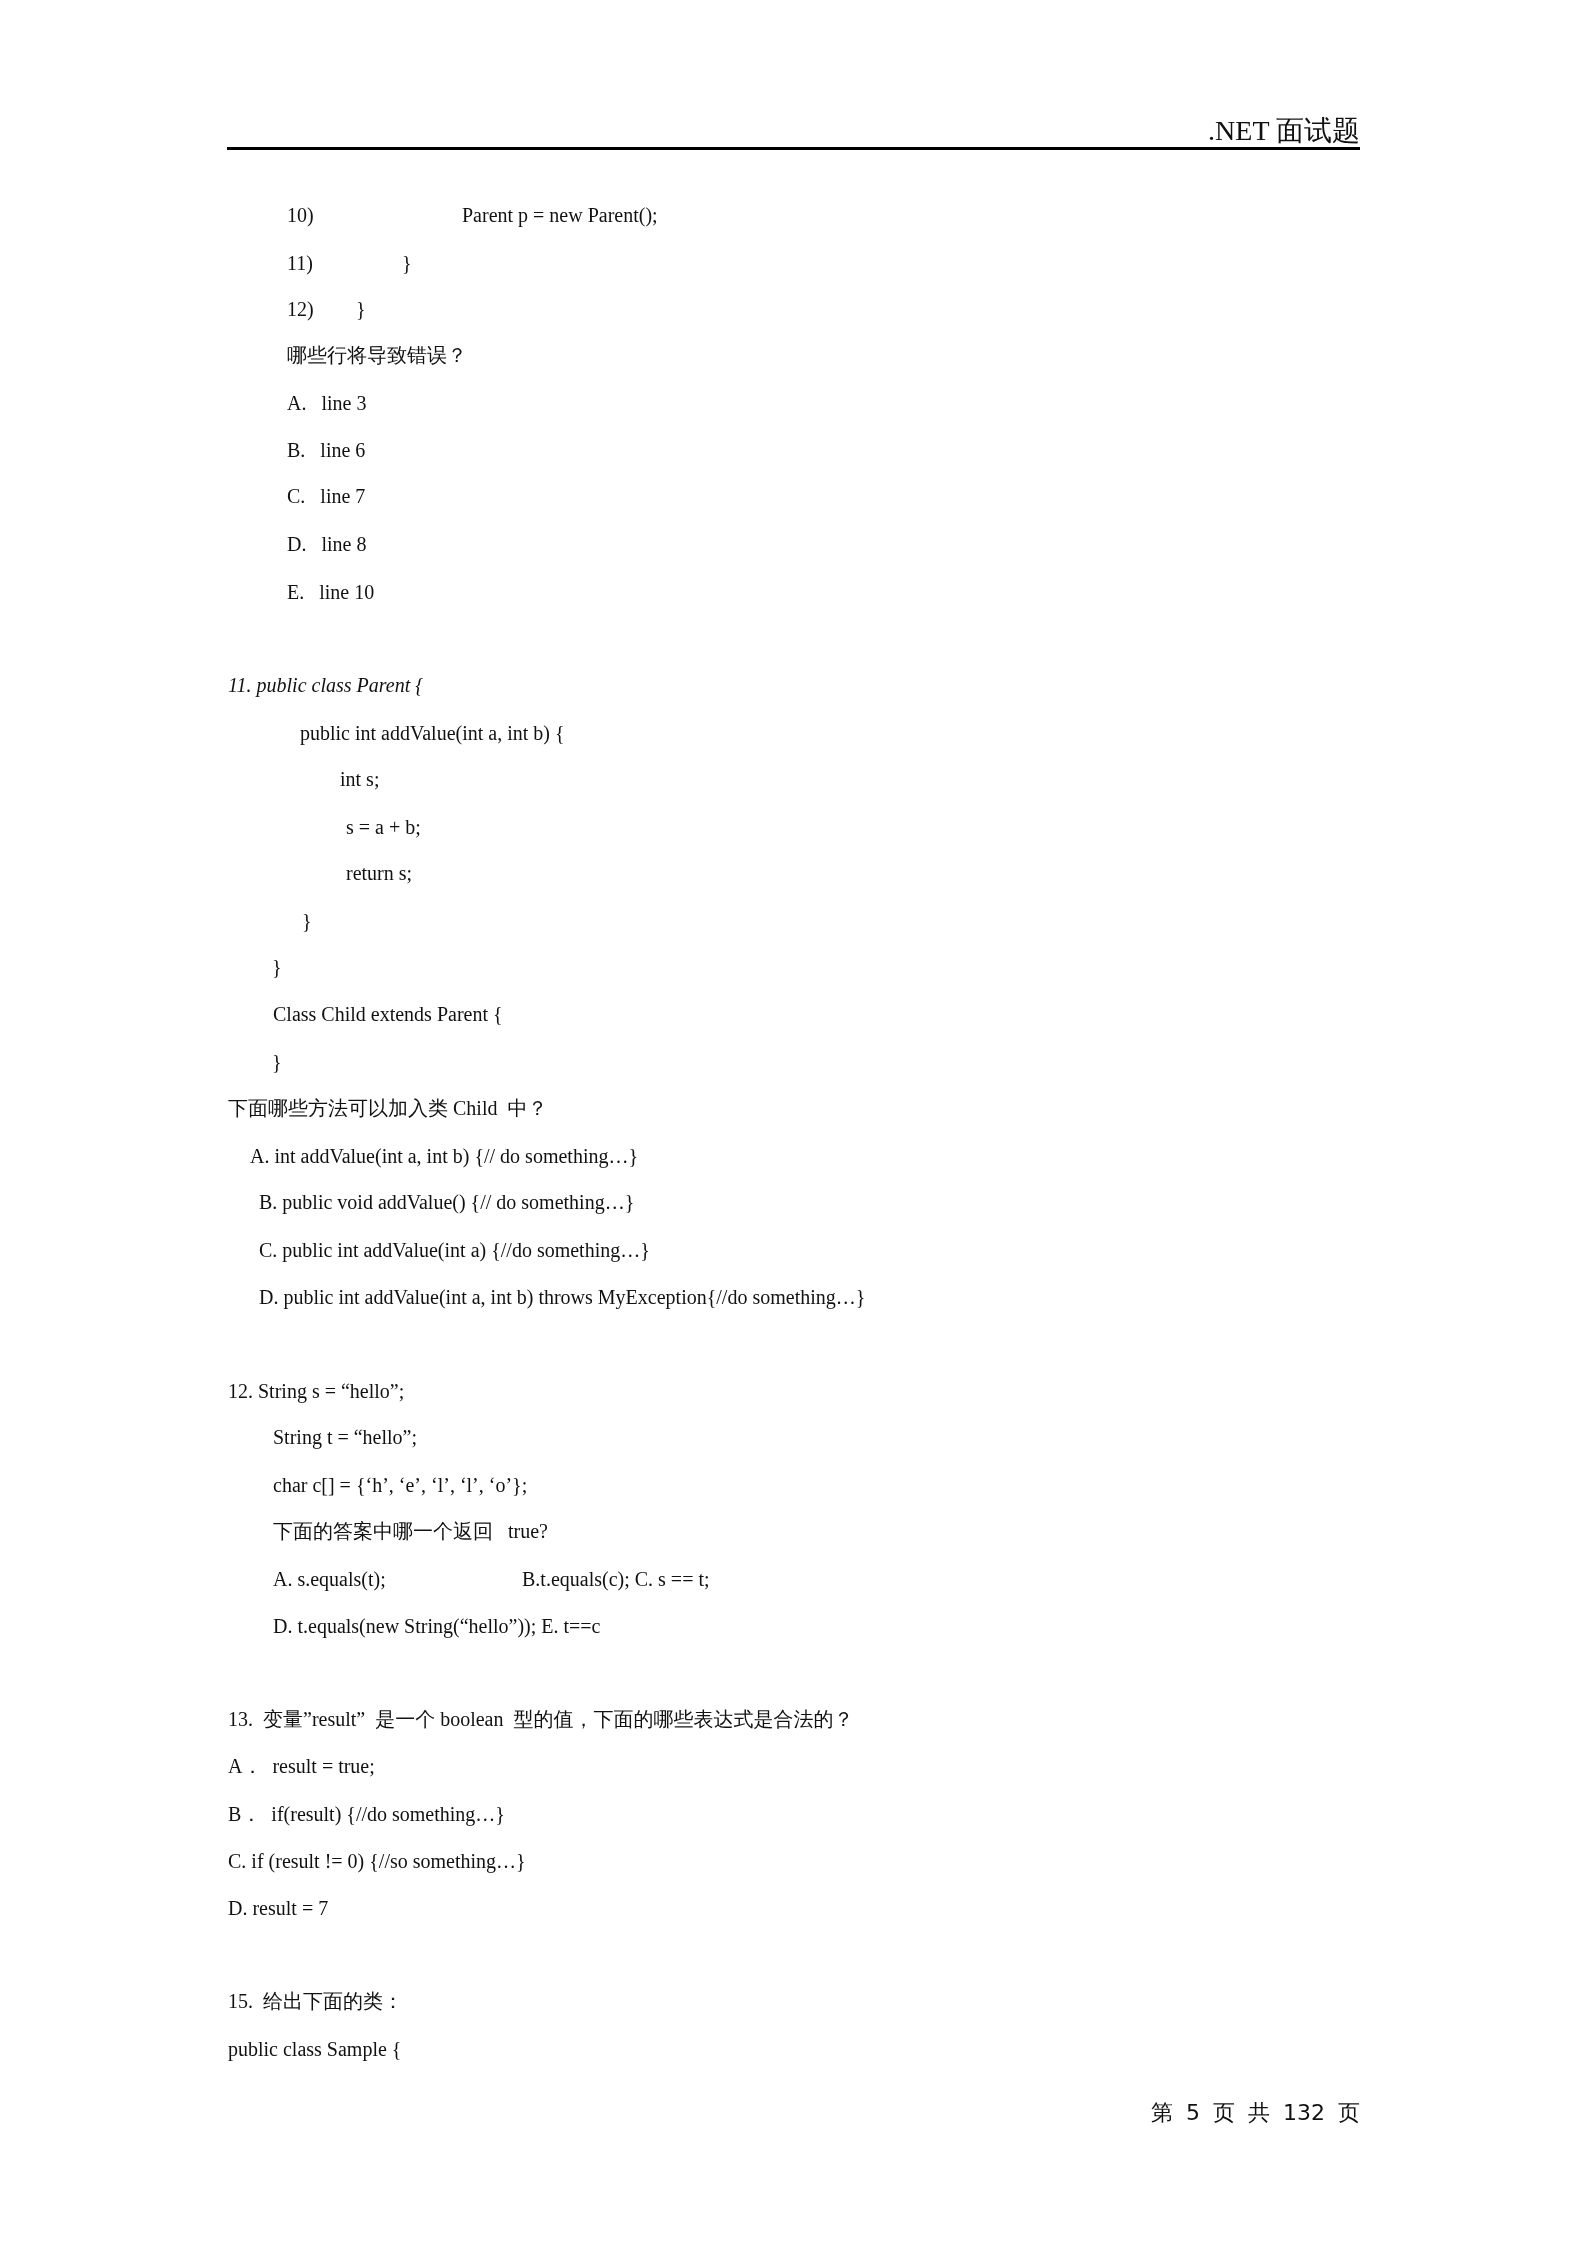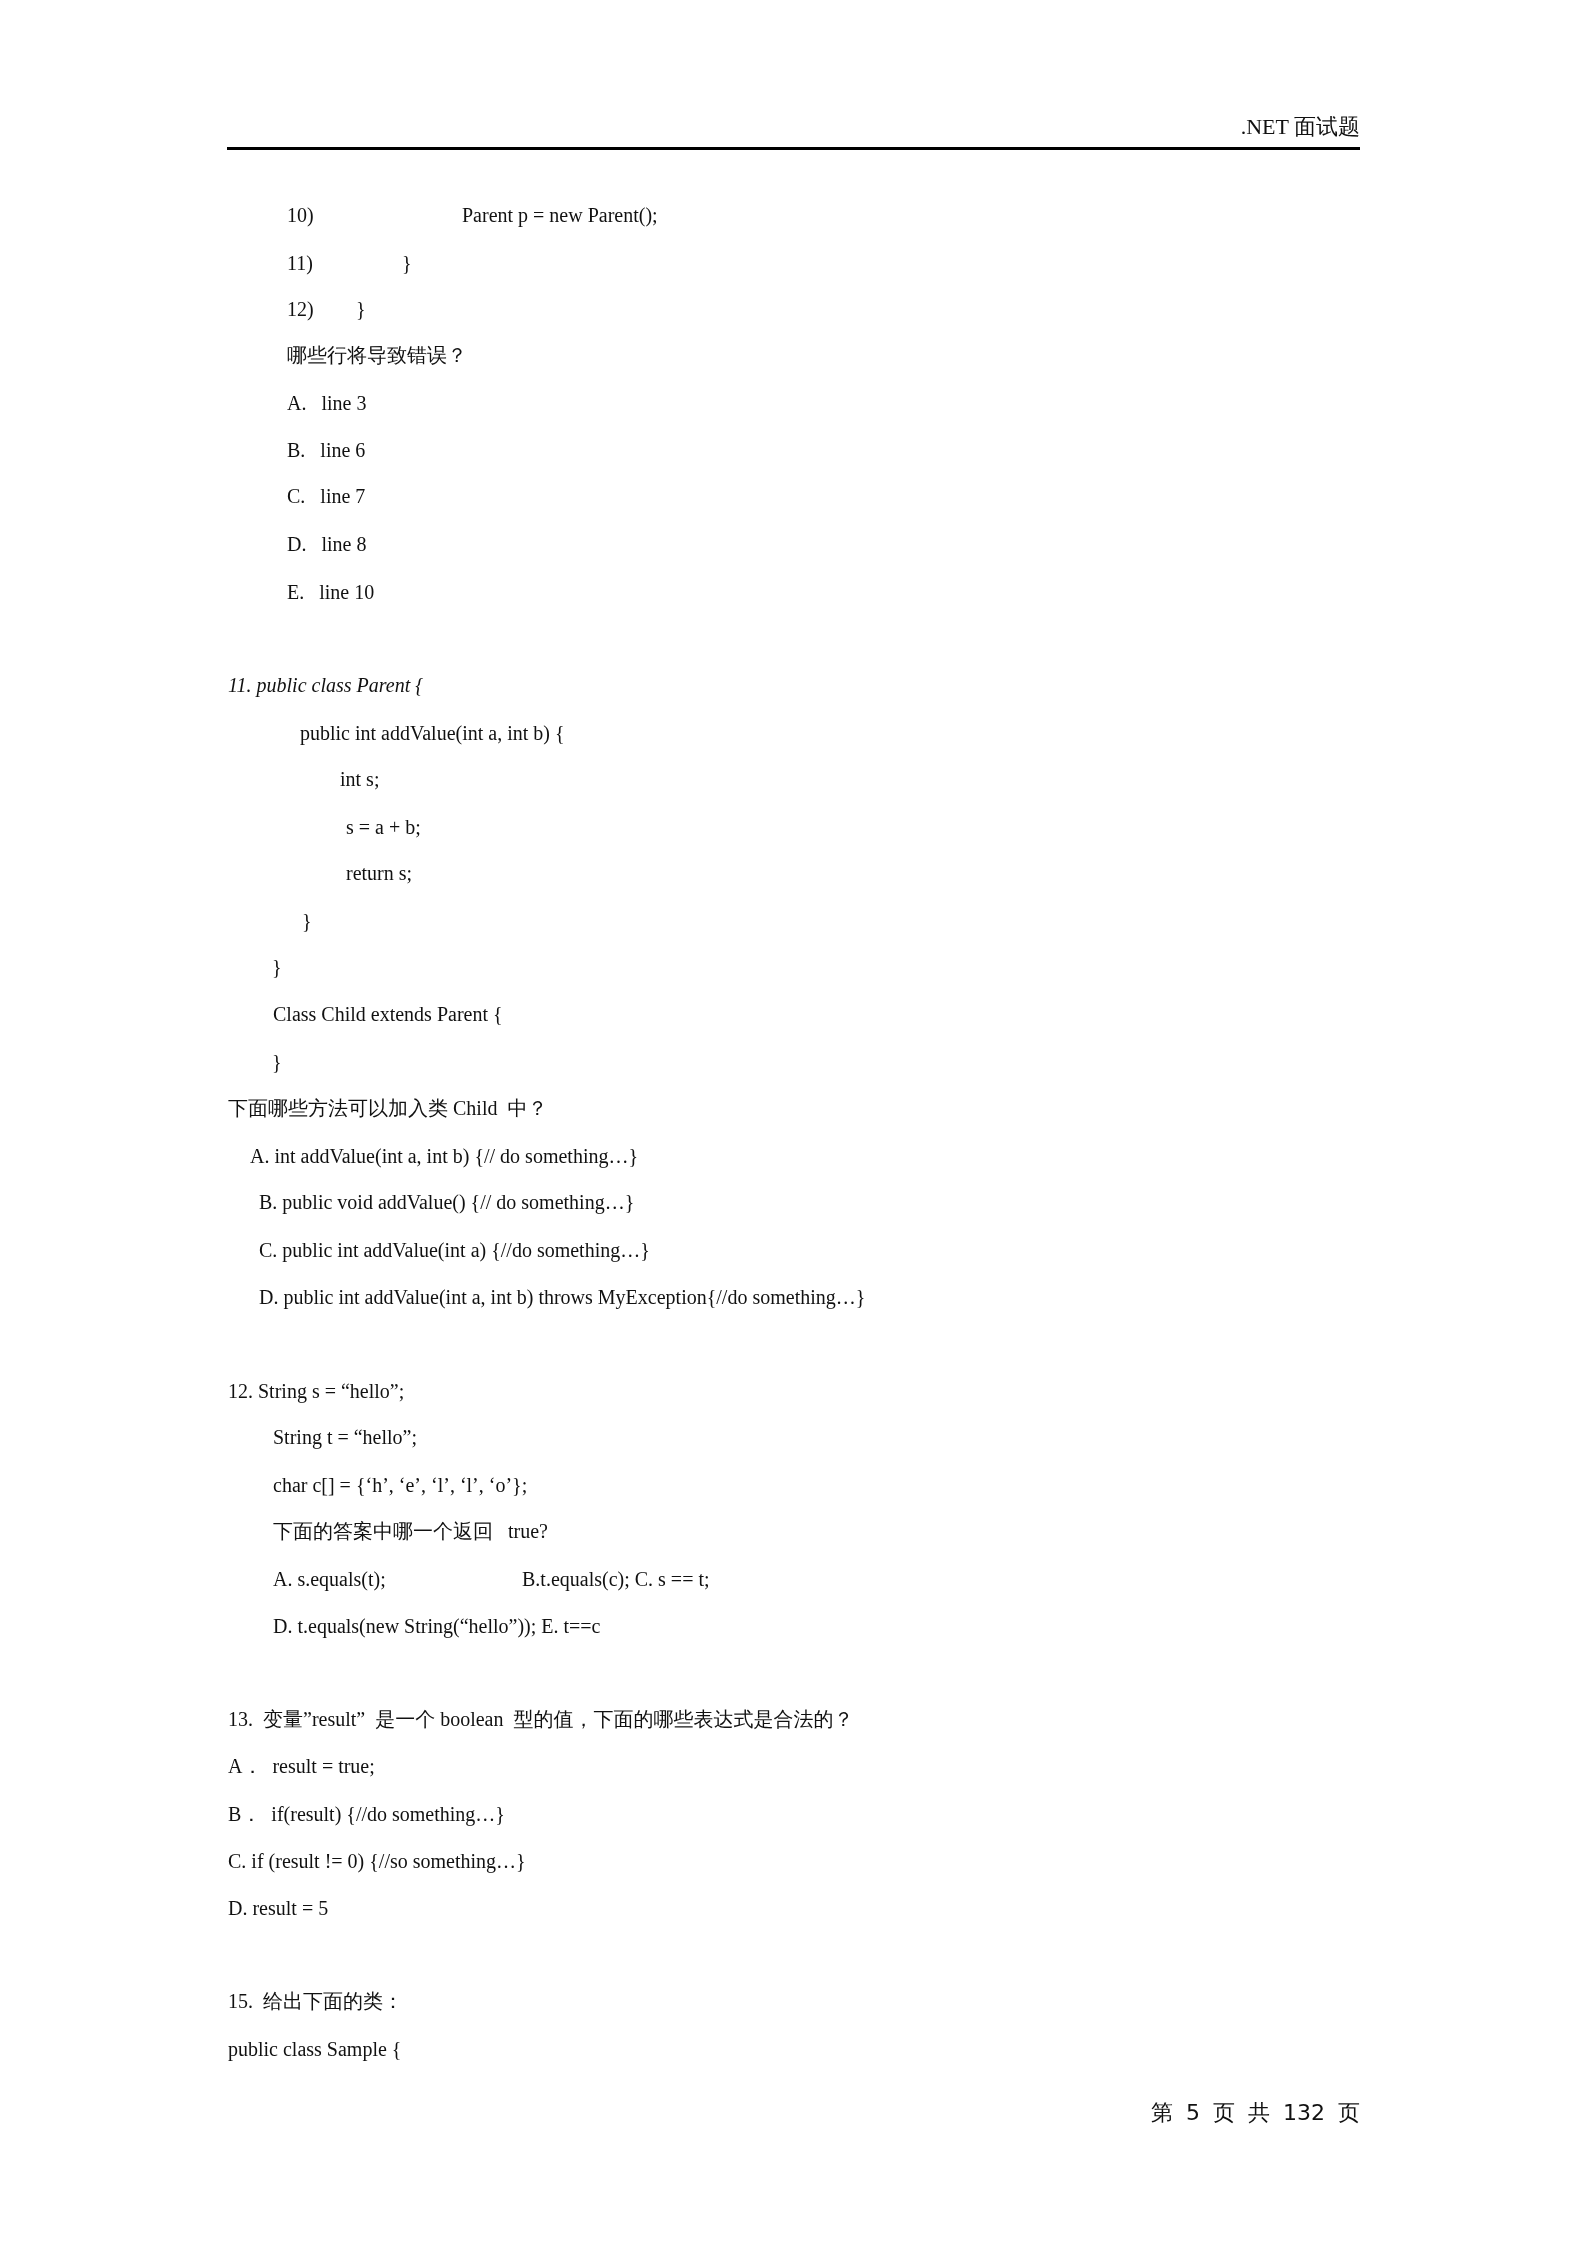--- a/index.html
+++ b/index.html
@@ -1,18 +1,18 @@
 <!DOCTYPE html>
 <html><head>
 <meta charset="utf-8">
 <style>
   html, body { margin: 0; padding: 0; background: #ffffff; }
   body { width: 1587px; height: 2245px; position: relative; overflow: hidden;
          font-family: "Liberation Serif", "DejaVu Serif", serif; color: #111; }
-  .hdr { position: absolute; right: 227px; top: 112px; font-size: 22px; }
+  .hdr { position: absolute; right: 227px; top: 112px; font-size: 28px; }
   .rule { position: absolute; left: 227px; width: 1133px; top: 147px; height: 3px; background: #000; }
   .ln { position: absolute; font-size: 20px; white-space: pre; line-height: 32px; }
   .ftr { position: absolute; right: 227px; top: 2098px; font-size: 22px;
          font-family: "DejaVu Sans", sans-serif; word-spacing: 6px; }
 </style>
 </head>
 <body>
 
 <div class="hdr">.NET 面试题</div>
 <div class="rule"></div>
@@ -48,18 +48,18 @@
     <div class="ln" style="left: 273px; top: 1421px;">String t = “hello”;</div>
     <div class="ln" style="left: 273px; top: 1469px;">char c[] = {‘h’, ‘e’, ‘l’, ‘l’, ‘o’};</div>
     <div class="ln" style="left: 273px; top: 1515px;">下面的答案中哪一个返回   true?</div>
     <div class="ln" style="left: 273px; top: 1563px;">A. s.equals(t);</div>
     <div class="ln" style="left: 522px; top: 1563px;">B.t.equals(c); C. s == t;</div>
     <div class="ln" style="left: 273px; top: 1610px;">D. t.equals(new String(“hello”)); E. t==c</div>
     <div class="ln" style="left: 228px; top: 1703px;">13.  变量”result”  是一个 boolean  型的值，下面的哪些表达式是合法的？</div>
     <div class="ln" style="left: 228px; top: 1750px;">A．  result = true;</div>
     <div class="ln" style="left: 228px; top: 1798px;">B．  if(result) {//do something…}</div>
     <div class="ln" style="left: 228px; top: 1845px;">C. if (result != 0) {//so something…}</div>
-    <div class="ln" style="left: 228px; top: 1892px;">D. result = 5</div>
+    <div class="ln" style="left: 228px; top: 1892px;">D. result = 7</div>
     <div class="ln" style="left: 228px; top: 1985px;">15.  给出下面的类：</div>
     <div class="ln" style="left: 228px; top: 2033px;">public class Sample {</div>
   </div>
 
 <div class="ftr">第 5 页 共 132 页</div>
 
 </body></html>

